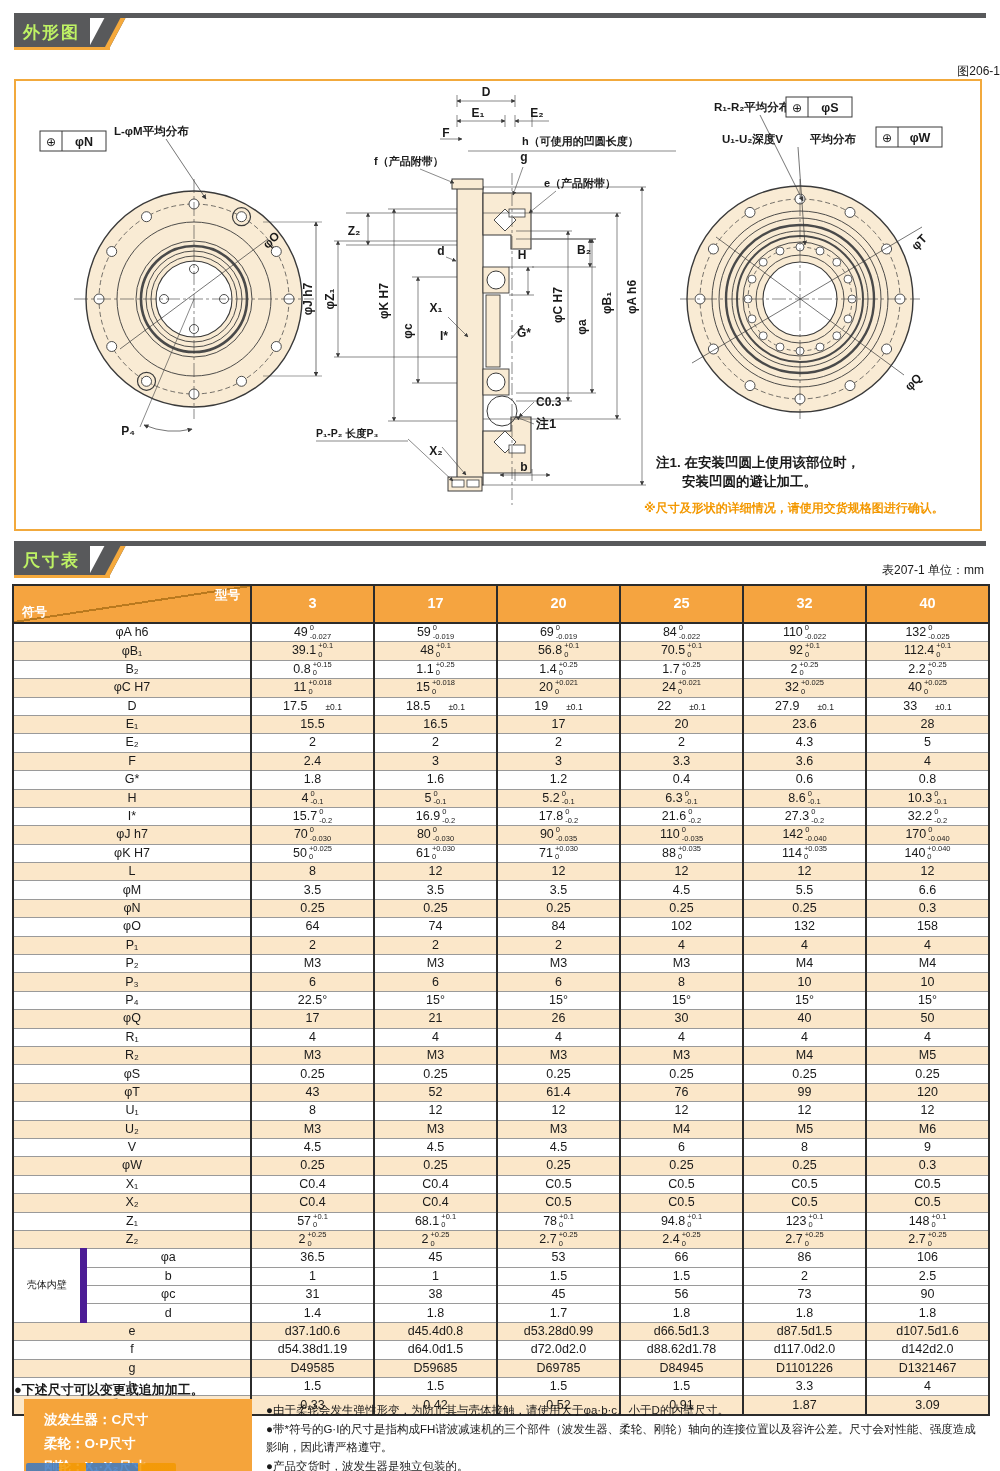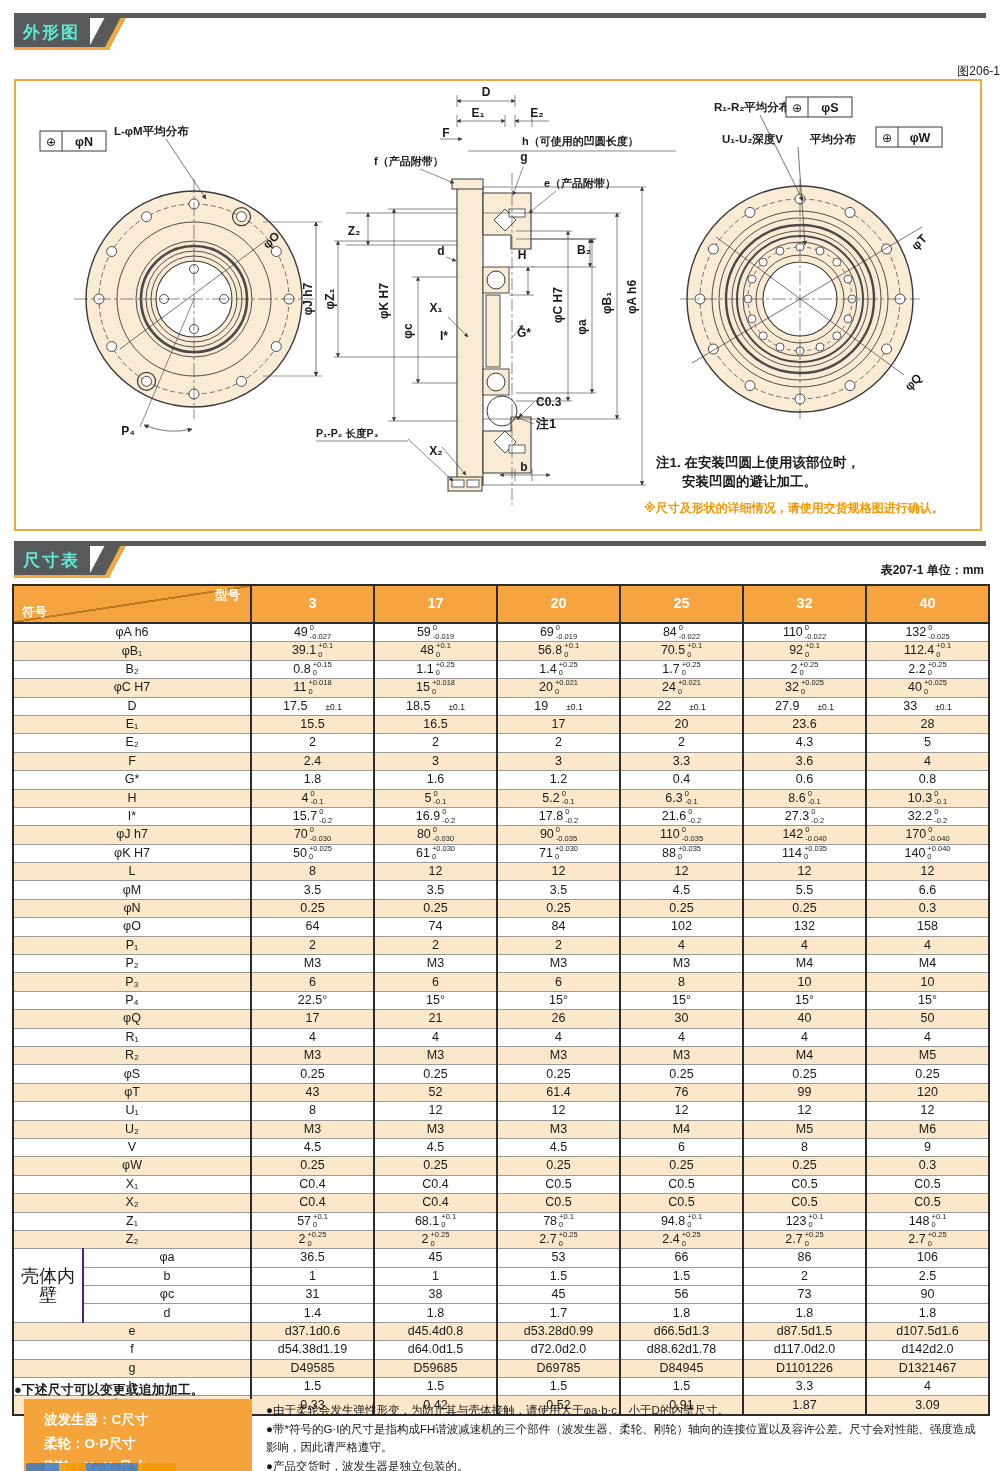--- a/index.html
+++ b/index.html
@@ -1,38 +1,38 @@
 <!DOCTYPE html>
 <html><head>
 <meta charset="utf-8">
 <style>
   html,body{margin:0;padding:0;background:#e8e8e8;}
   .page{position:relative;width:1000px;height:1471px;background:#fff;overflow:hidden;
         font-family:"Liberation Sans","DejaVu Sans",sans-serif;color:#1a1a1a;}
   .bar{position:absolute;left:14px;width:972px;height:5px;background:#58595B;}
   .badge{position:absolute;left:14px;display:flex;align-items:stretch;height:29px;border-bottom:3px solid #F5A93C;}
-  .badge .bt{background:#58595B;color:#5eead4;font-weight:bold;font-size:17px;line-height:29px;padding:0 10px 0 9px;letter-spacing:2px;}
+  .badge .bt{background:#58595B;color:#bef264;font-weight:bold;font-size:17px;line-height:29px;padding:0 10px 0 9px;letter-spacing:2px;}
   .badge .slash{width:16px;background:#58595B;transform:skewX(-28deg);transform-origin:0 100%;margin-left:-1px;border-right:5px solid #F5A93C;}
   .cadline{position:absolute;left:14px;top:50px;font-size:15px;font-weight:bold;}
   .figref{position:absolute;right:0;top:63px;font-size:12px;text-align:center;}
   .panel{position:absolute;left:14px;top:79px;width:968px;height:452px;border:2px solid #F2A93C;box-sizing:border-box;background:#fff;}
-  .tabref{position:absolute;right:16px;top:562px;font-size:12px;font-weight:bold;}
+  .tabref{position:absolute;right:16px;top:562px;font-size:12px;font-weight:normal;}
   table.dim{position:absolute;left:12px;top:584px;width:976px;border-collapse:collapse;table-layout:fixed;
             border:2px solid #2b2b2b;font-size:12.5px;}
   table.dim th,table.dim td{padding:0;height:17.4px;line-height:1.05;text-align:center;vertical-align:middle;overflow:hidden;}
   table.dim thead th{background:#F5A440;color:#fff;font-weight:bold;font-size:14.5px;height:36px;
             border-left:2px solid #2b2b2b;border-bottom:2px solid #2b2b2b;}
   table.dim thead th.corner{position:relative;border-left:none;
      background-image:linear-gradient(to bottom right,transparent calc(50% - 1px),#B9791E calc(50% - 1px),#B9791E calc(50% + 1px),transparent calc(50% + 1px));}
   .corner .tr{position:absolute;top:3px;right:10px;font-size:12.5px;}
   .corner .bl{position:absolute;bottom:3px;left:8px;font-size:12.5px;}
   table.dim td{border-top:1px solid #9a9a9a;}
   table.dim td.val{border-left:2px solid #2b2b2b;}
   table.dim td.lblwide{font-weight:normal;}
-  table.dim td.grp{border-right:2px solid #4c1d95;font-size:18px;margin-left:6px;}
+  table.dim td.grp{border-right:7px solid #4c1d95;font-size:10px;margin-left:6px;}
   table.dim tr.shade td{background:#FBE7C9;}
   table.dim tr td.grp{background:#fff;}
   .tol{display:inline-flex;flex-direction:column;justify-content:center;font-size:7.5px;line-height:1.15;
        margin-left:2px;vertical-align:middle;text-align:left;}
   .tol i{font-style:normal;}
   .pm{font-size:8.5px;margin-left:18px;}
   .fnote-lead{position:absolute;left:14px;top:1381px;font-size:13px;font-weight:bold;}
   .fnotes{position:absolute;left:24px;top:1399px;width:962px;display:flex;gap:14px;}
   .obox{width:228px;background:#F5A43B;color:#fff;font-weight:bold;font-size:13.5px;
         padding:9px 0 9px 20px;line-height:1.75;box-sizing:border-box;}

